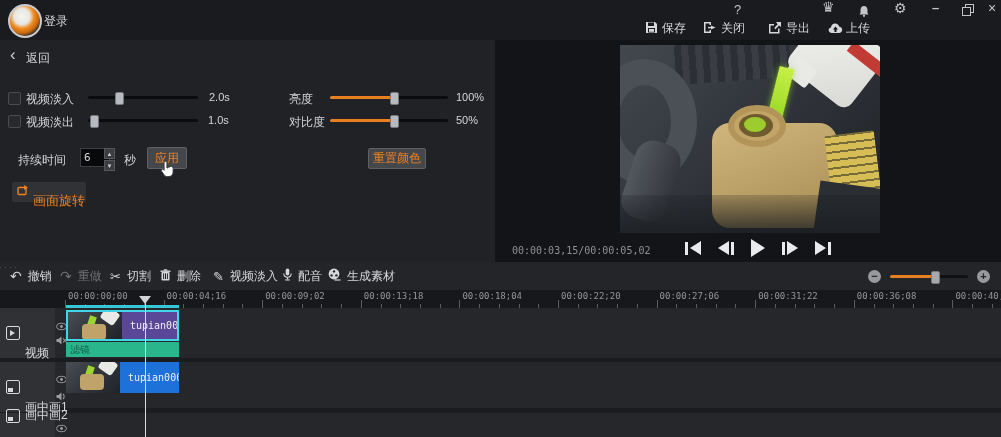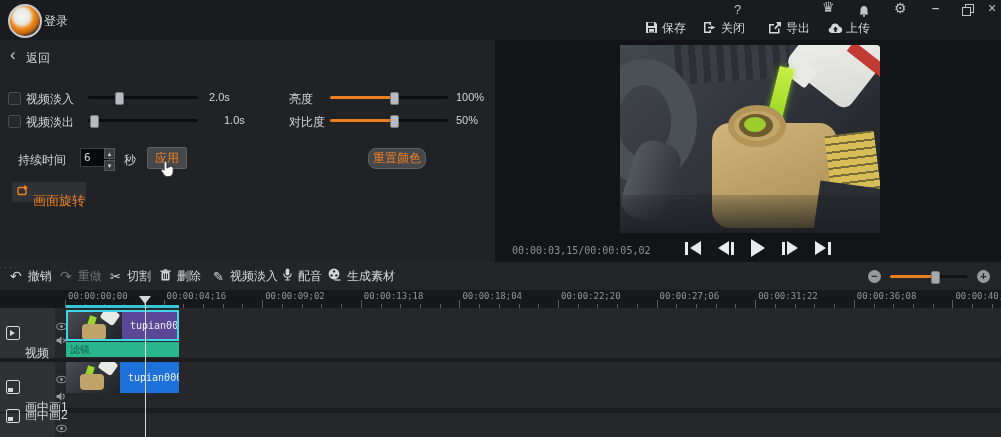--- a/index.html
+++ b/index.html
@@ -135,21 +135,21 @@
     <div class="abs sl-track" style="left:88px;top:56px;width:110px;">
       <div class="sl-thumb" style="left:27px;"></div>
     </div>
     <span class="abs" style="left:209px;top:51px;font-size:11px;">2.0s</span>
 
     <div class="abs cb" style="left:8px;top:75px;"></div>
     <span class="abs" style="left:26px;top:74px;">视频淡出</span>
     <div class="abs sl-track" style="left:88px;top:79px;width:110px;">
       <div class="sl-thumb" style="left:2px;"></div>
     </div>
-    <span class="abs" style="left:224px;top:74px;font-size:11px;">1.0s</span>
+    <span class="abs" style="left:208px;top:74px;font-size:11px;">1.0s</span>
 
     <span class="abs" style="left:289px;top:51px;">亮度</span>
     <div class="abs sl-track" style="left:330px;top:56px;width:118px;">
       <div class="sl-fill" style="width:64px;"></div>
       <div class="sl-thumb" style="left:60px;"></div>
     </div>
     <span class="abs" style="left:456px;top:51px;font-size:11px;">100%</span>
 
     <span class="abs" style="left:289px;top:74px;">对比度</span>
     <div class="abs sl-track" style="left:330px;top:79px;width:118px;">
@@ -168,21 +168,21 @@
     <div class="btn-gray" style="left:147px;top:107px;width:38px;height:20px;">
       <span>应用</span>
     </div>
 
     <span class="abs" style="left:160px;top:120px;z-index:9;">
       <svg width="16" height="18" viewBox="0 0 16 18">
           <path d="M5.5 1.5 C6.4 1.5 6.9 2.1 6.9 3 L6.9 8 L8 7.8 C8 7.2 8.5 6.8 9.1 6.9 L10 7.1 C10.1 6.6 10.6 6.3 11.2 6.4 L12 6.7 C12.7 6.9 13.2 7.4 13.2 8.2 L13 12.5 C13 14.5 11.4 16.5 9 16.5 L7.2 16.5 C5.9 16.5 4.9 15.9 4.2 14.9 L1.6 11.2 C1.2 10.6 1.3 9.9 1.9 9.5 C2.4 9.1 3.1 9.2 3.6 9.7 L4.1 10.3 L4.1 3 C4.1 2.1 4.6 1.5 5.5 1.5 Z" fill="#ffffff" stroke="#36383c" stroke-width="0.9"></path>
         </svg>
     </span>
 
-    <div class="btn-gray" style="left:368px;top:108px;width:56px;height:19px;border-radius:8px;">
+    <div class="btn-gray" style="left:368px;top:108px;width:56px;height:19px;">
       <span>重置颜色</span>
     </div>
 
     <div class="abs" style="left:12px;top:142px;width:74px;height:20px;background:#313236;border-radius:2px;display:flex;align-items:center;gap:4px;padding-left:5px;box-sizing:border-box;">
       <span>
         <svg width="12" height="11" viewBox="0 0 12 11">
             <rect x="1" y="2.5" width="8" height="7" rx="1" fill="none" stroke="#ee8021" stroke-width="1.4"></rect>
             <path d="M7 0 L11 2.5 L7 5 Z" fill="#ee8021"></path>
           </svg>
       </span>

